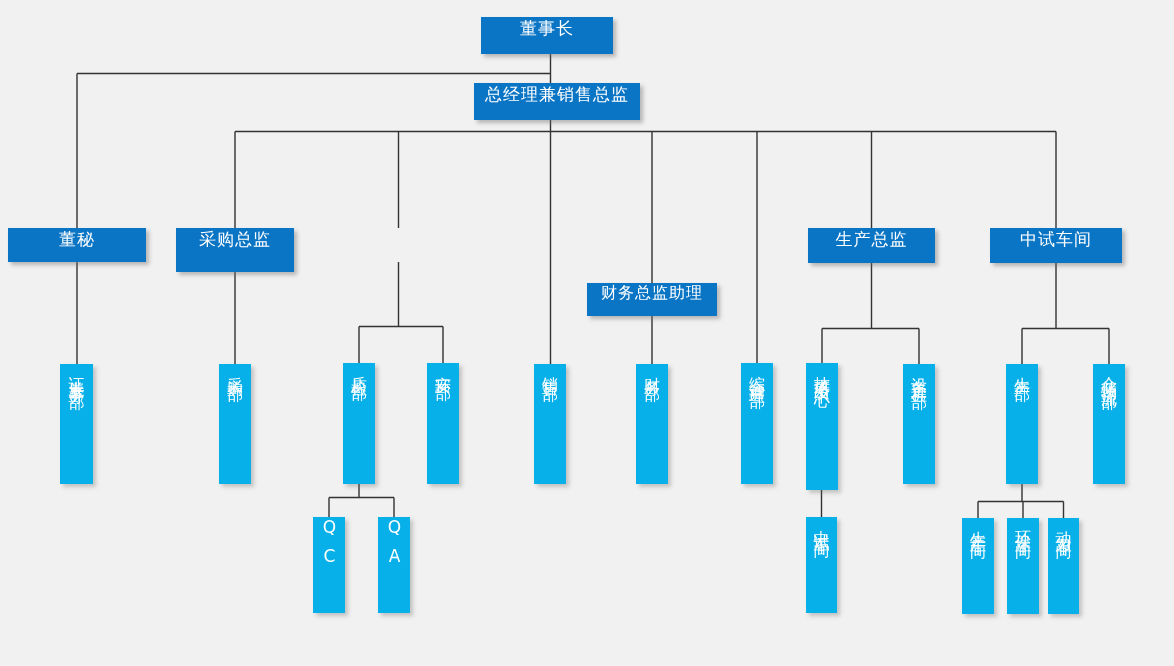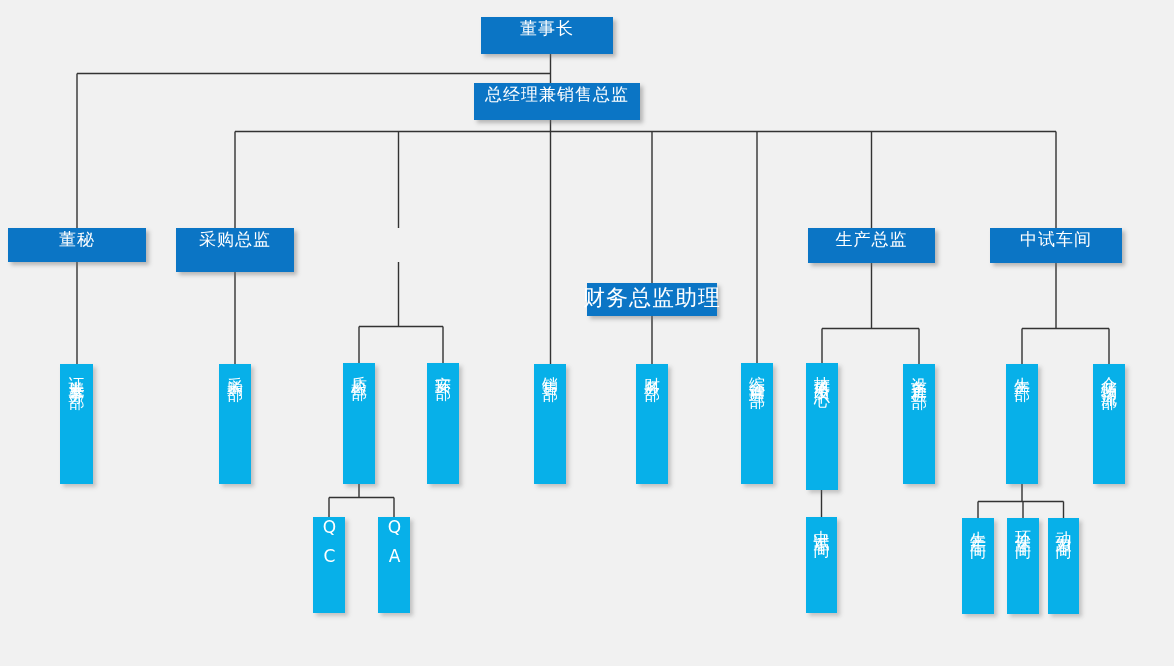--- a/index.html
+++ b/index.html
@@ -89,21 +89,21 @@
 
   <div class="node exec" style="left:8px;top:228px;width:138px;height:34px">
     <span>董秘</span>
   </div>
 
   <div class="node exec" style="left:176px;top:228px;width:118px;height:44px">
     <span>采购总监</span>
   </div>
 
 
-  <div class="node exec" style="left:587px;top:283px;width:130px;height:33px;font-size:22px">
+  <div class="node exec" style="left:587px;top:283px;width:130px;height:33px;font-size:16px">
     <span>财务总监助理</span>
   </div>
 
   <div class="node exec" style="left:808px;top:228px;width:127px;height:35px">
     <span>生产总监</span>
   </div>
 
   <div class="node exec" style="left:990px;top:228px;width:132px;height:35px">
     <span>中试车间</span>
   </div>

